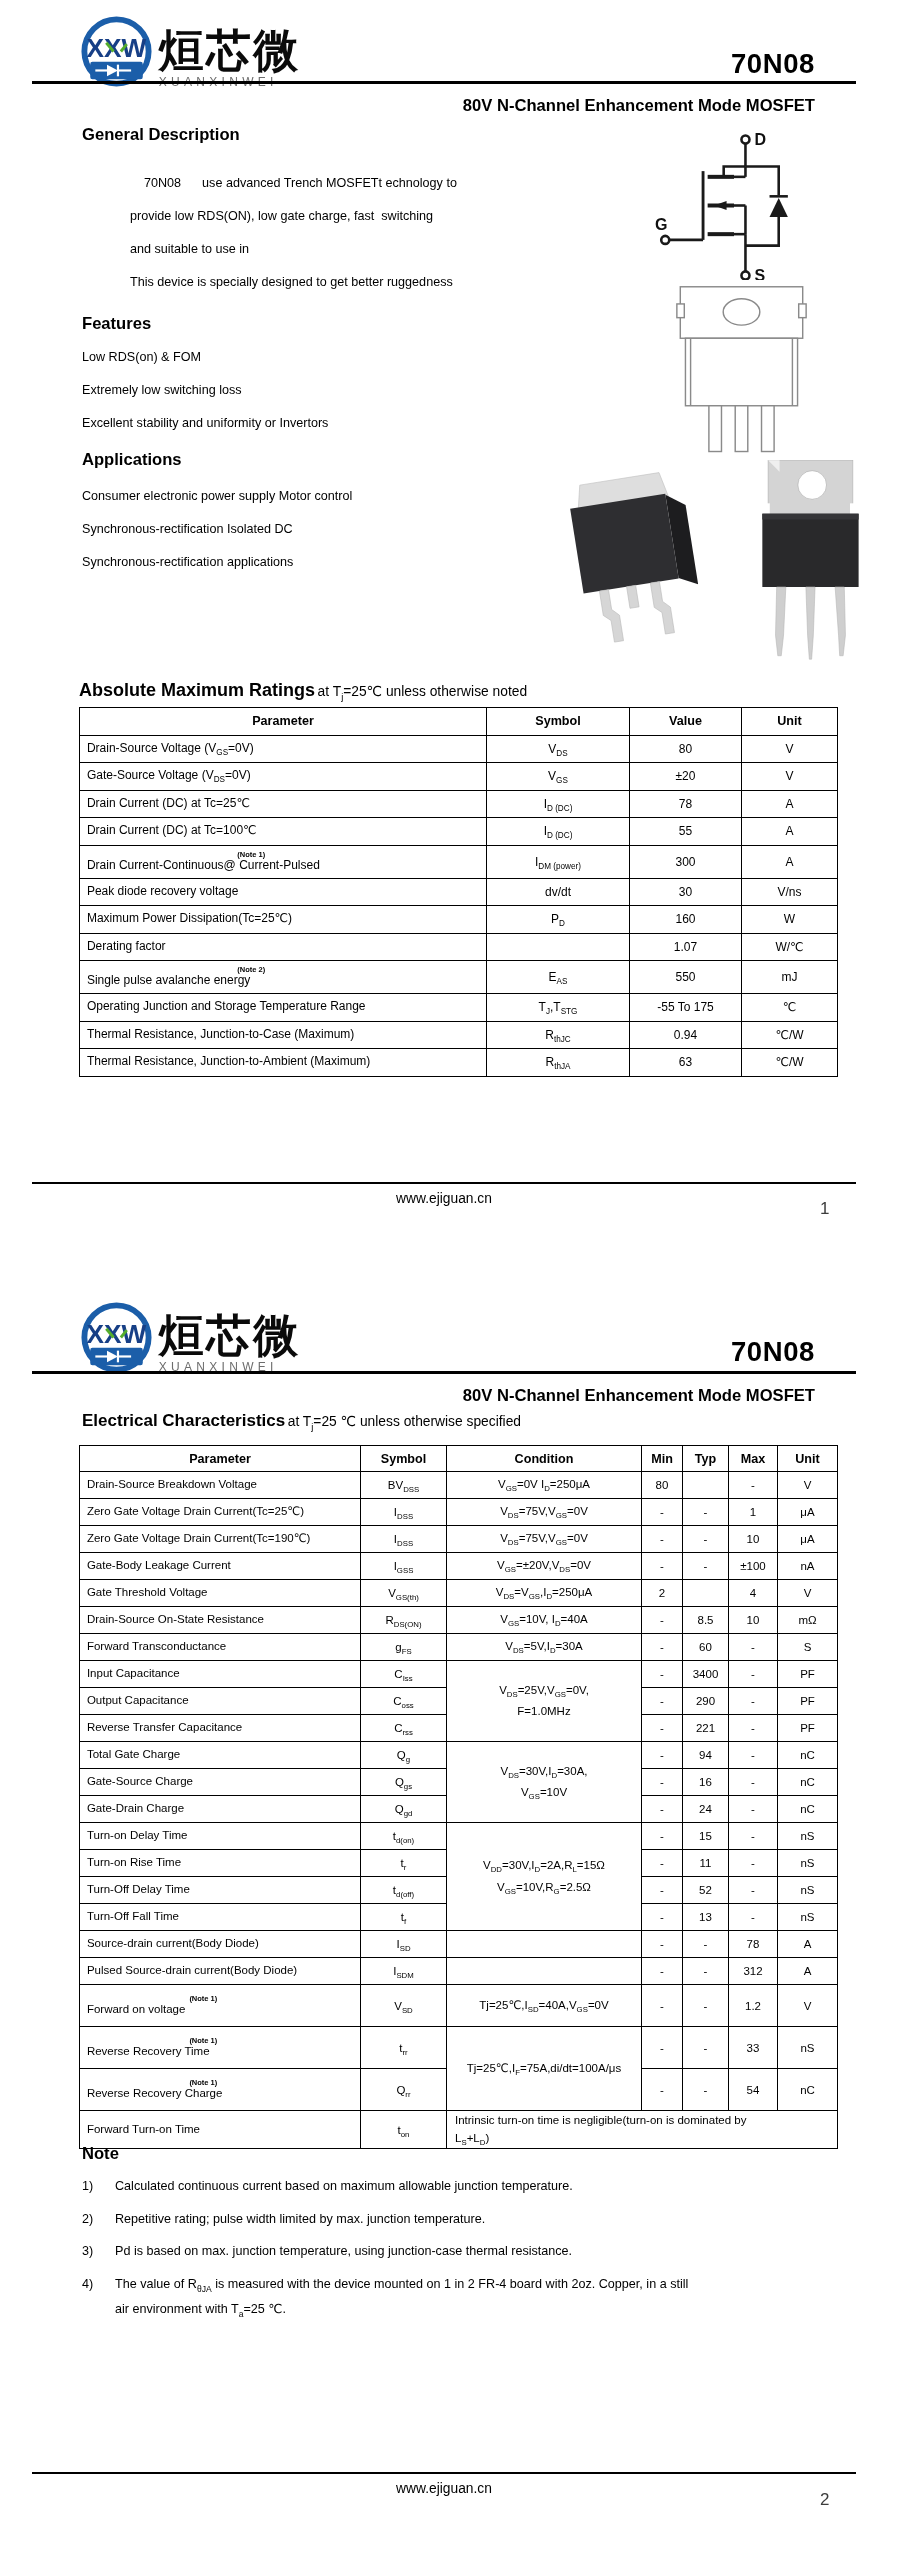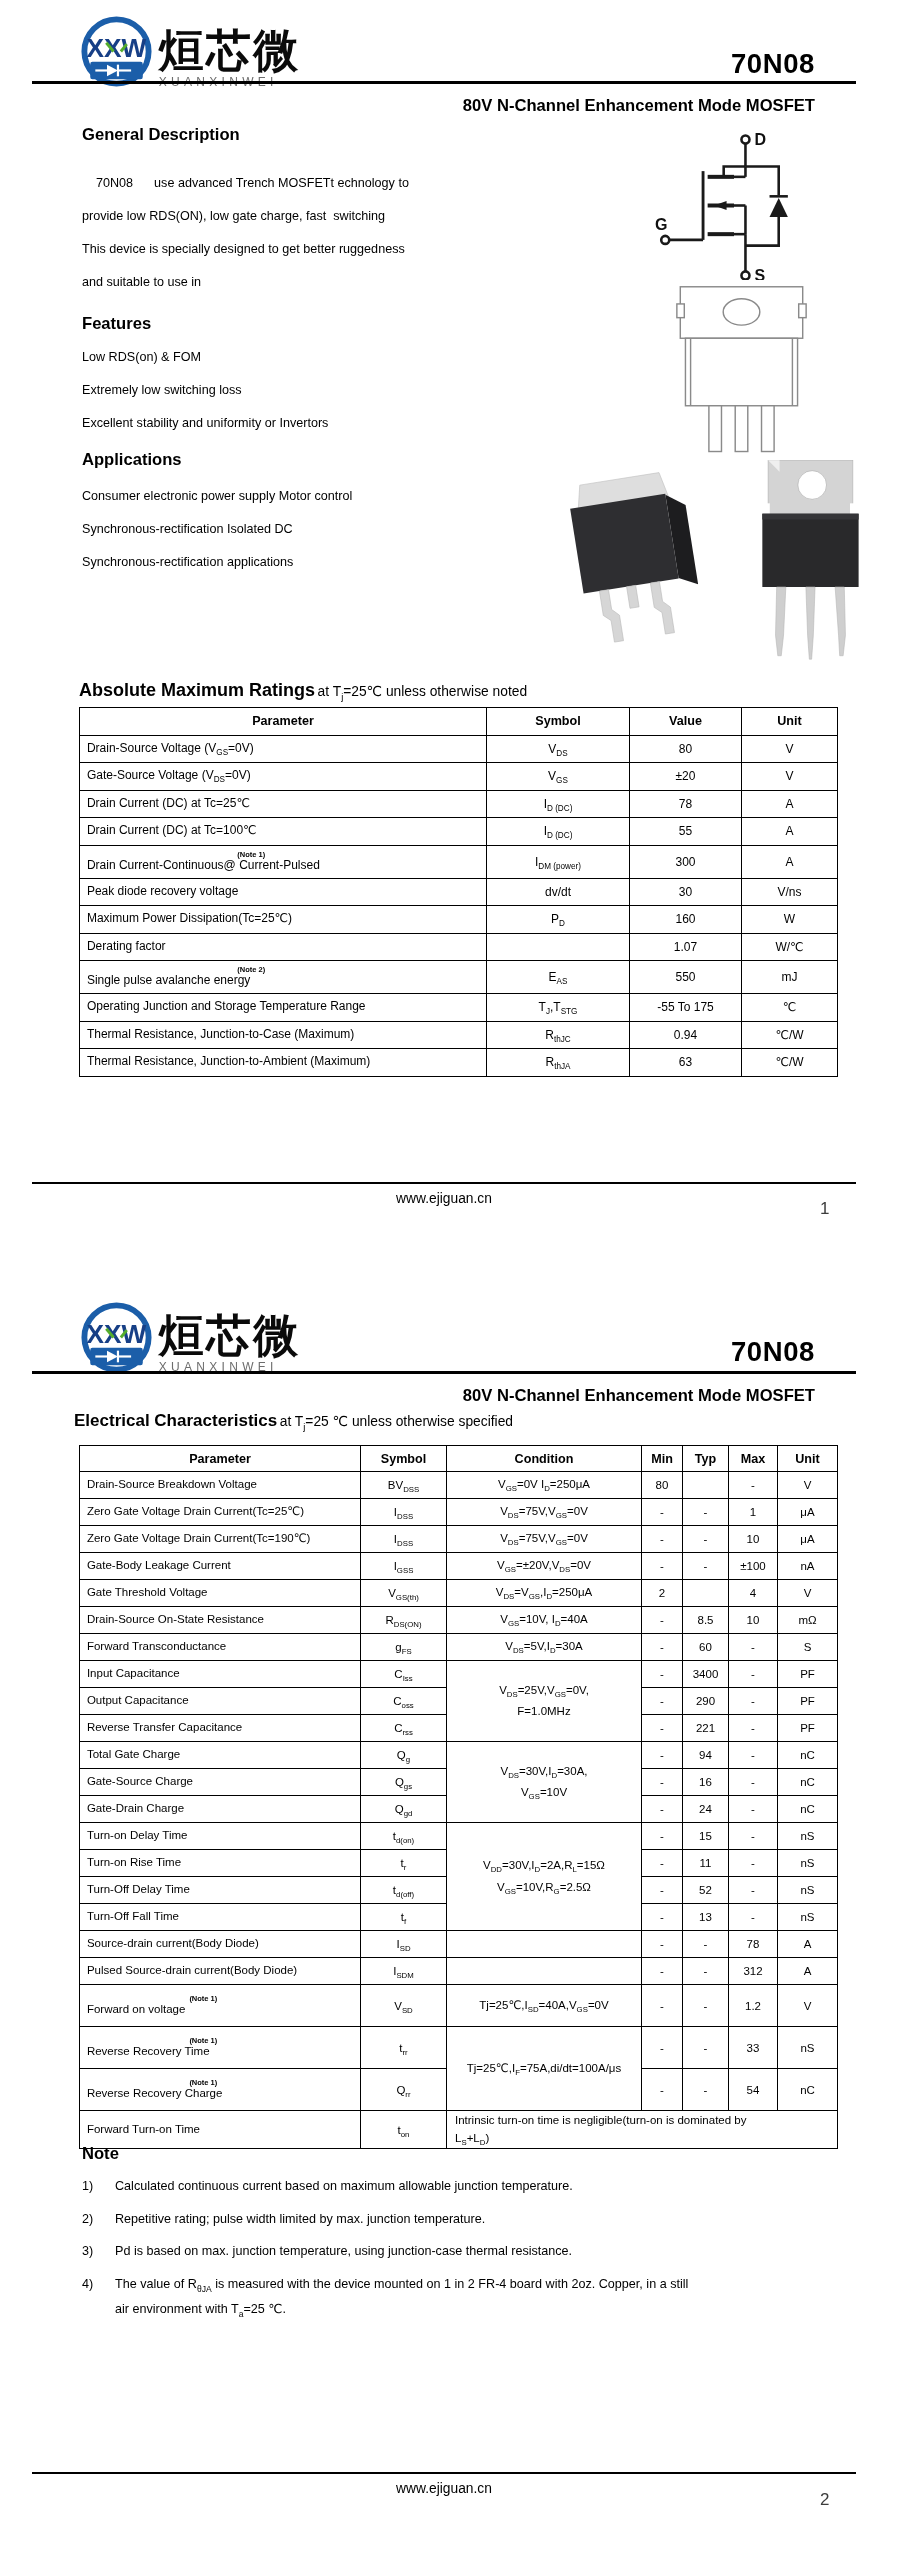--- a/index.html
+++ b/index.html
@@ -83,25 +83,25 @@
     <div class="logo-text">
       <div class="logo-cn">烜芯微</div>
       <div class="logo-en">XUANXINWEI</div>
     </div>
   </div>
   <div class="part-number">70N08</div>
   <div class="header-rule"></div>
   <div class="subtitle">80V N-Channel Enhancement Mode MOSFET</div>
 
   <div class="sec-title" style="top:125px;">General Description</div>
-  <div class="text-lines" style="top:175px;" id="gd-lines">
+  <div class="text-lines" style="top:175px;margin-left:48px;" id="gd-lines">
       <div class="line">    70N08      use advanced Trench MOSFETt echnology to</div>
       <div class="line">provide low RDS(ON), low gate charge, fast  switching</div>
+      <div class="line">and suitable to use in</div>
       <div class="line">This device is specially designed to get better ruggedness</div>
-      <div class="line">and suitable to use in</div>
     </div>
 
   <div class="sec-title" style="top:314px;">Features</div>
   <div class="text-lines" style="top:349px;" id="feat-lines">
       <div class="line">Low RDS(on) &amp; FOM</div>
       <div class="line">Extremely low switching loss</div>
       <div class="line">Excellent stability and uniformity or Invertors</div>
     </div>
 
   <div class="sec-title" style="top:450px;">Applications</div>
@@ -328,21 +328,21 @@
     </svg>
     <div class="logo-text">
       <div class="logo-cn">烜芯微</div>
       <div class="logo-en">XUANXINWEI</div>
     </div>
   </div>
   <div class="part-number">70N08</div>
   <div class="header-rule" style="top:83px;"></div>
   <div class="subtitle" style="top:98px;">80V N-Channel Enhancement Mode MOSFET</div>
 
-  <div class="tbl-title" style="top:123px;left:74px;">
+  <div class="tbl-title" style="top:123px;left:82px;">
     <span class="big" style="font-size:17px;">Electrical Characteristics</span>
     <span class="small">at T<sub>j</sub>=25 ℃ unless otherwise specified</span>
   </div>
 
   <table class="t2" id="elec-table">
     <colgroup>
       <col style="width:281px">
         <col style="width:86px">
         <col style="width:195px">
       <col style="width:41px">

